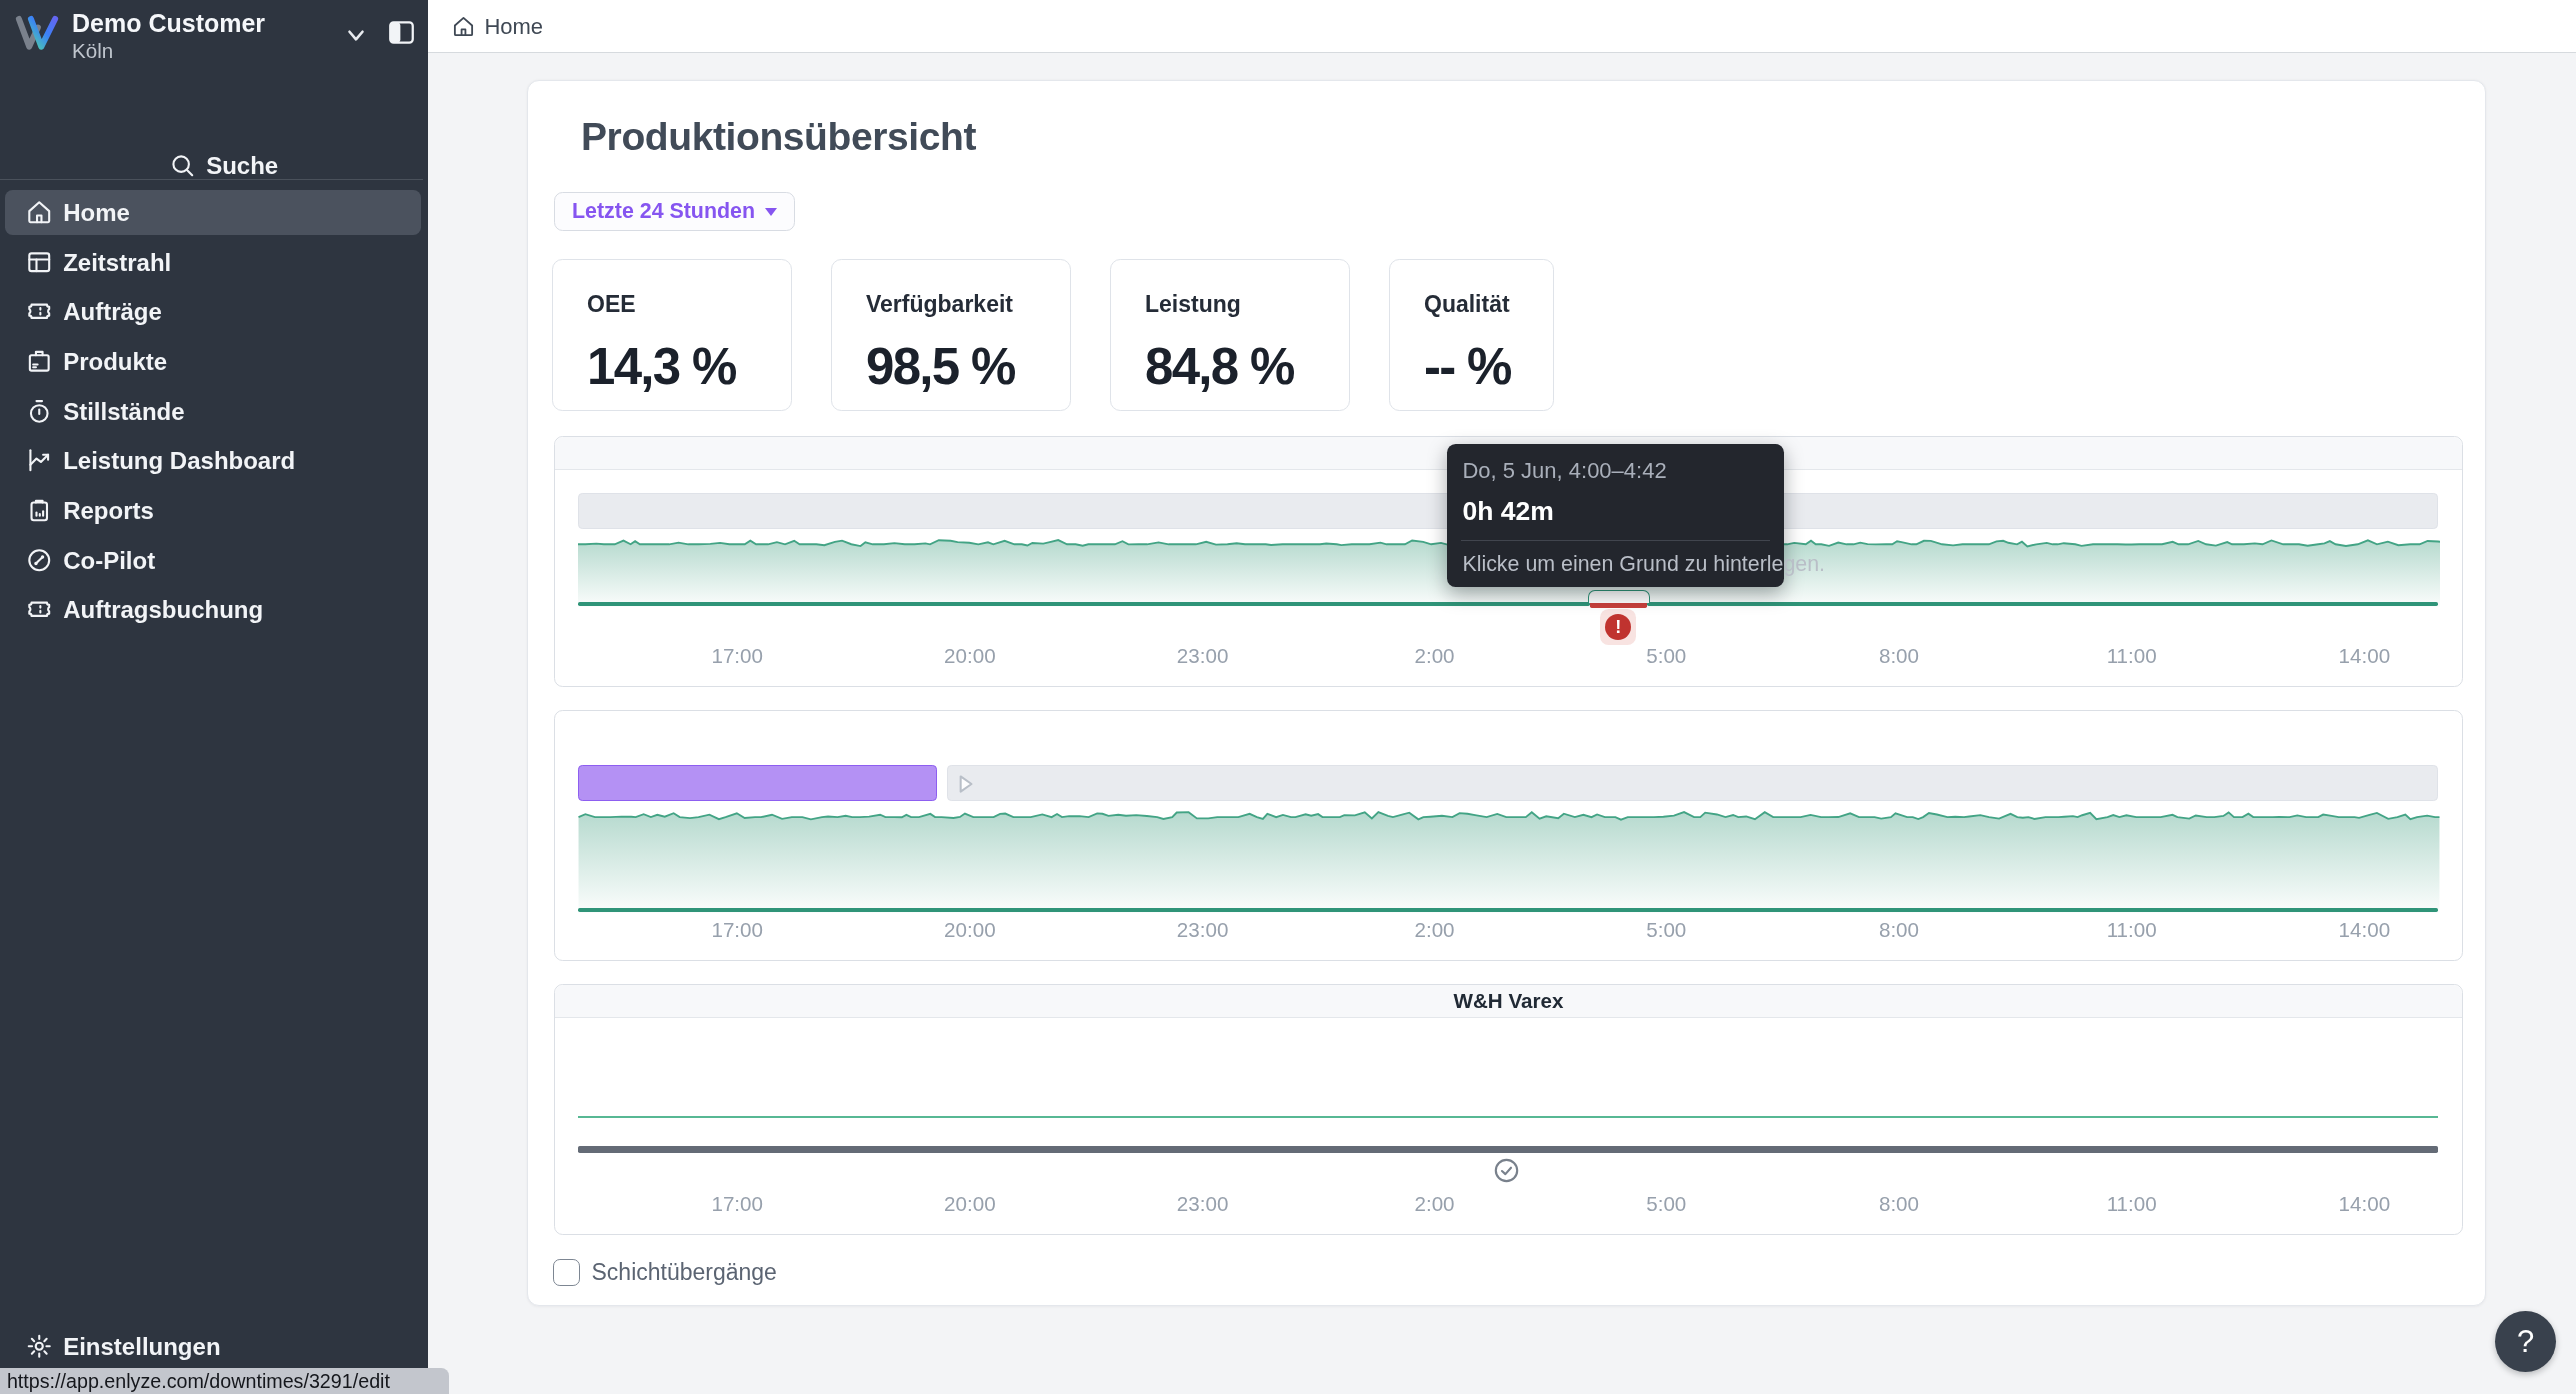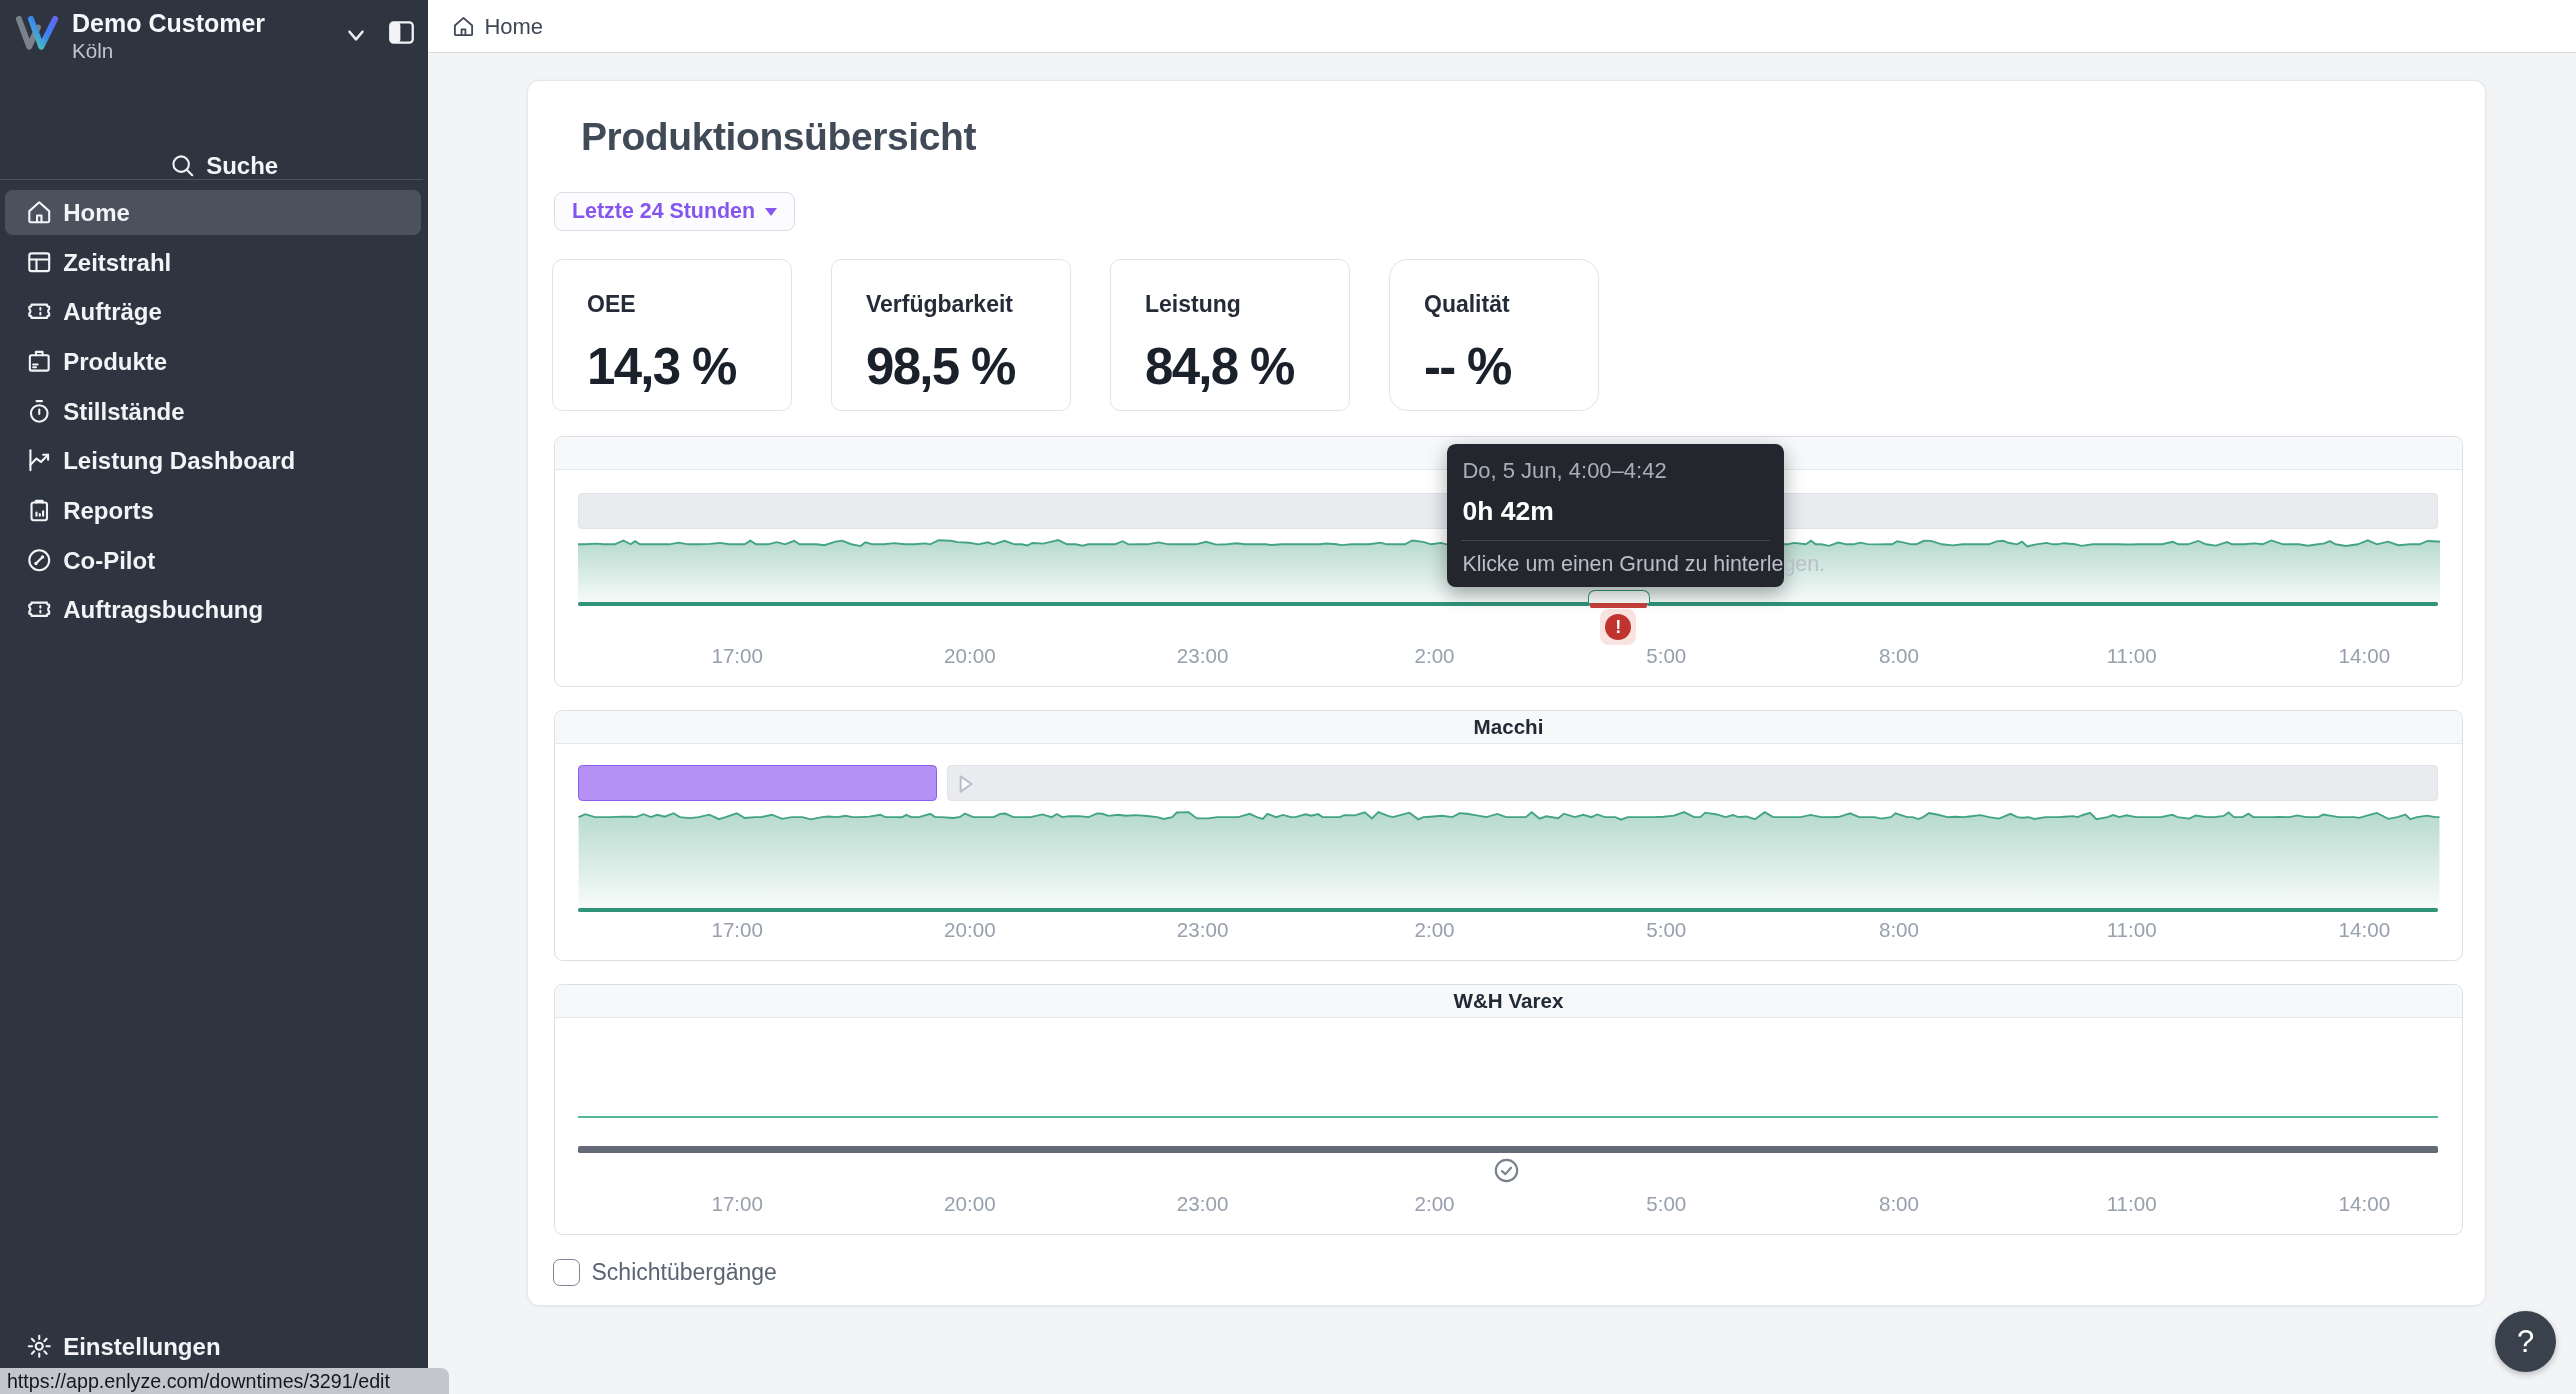--- a/index.html
+++ b/index.html
@@ -31,21 +31,21 @@
 
   
   .main-card { position:absolute; left:527px; top:80px; width:1959px; height:1226px; background:#ffffff; border:0.9px solid #e4e7ec; border-radius:12px; box-shadow:0 0.9px 2.6px rgba(20,25,35,0.05); }
   .page-title { position:absolute; left:26px; top:34px; font-size:39px; font-weight:700; color:#414b58; letter-spacing:-0.4px;margin-left:27px; }
   .range-btn { position:absolute; left:26px; top:111px; height:39px; display:flex; align-items:center; gap:10.3px; padding:0 17px; background:#fcfcfe; border:0.9px solid #d8dce3; border-radius:8.6px; cursor:pointer; }
   .range-btn .txt { font-size:21.4px; font-weight:700; color:#8655f0; }
   .range-btn .caret { width:0; height:0; border-left:6.9px solid transparent; border-right:6.9px solid transparent; border-top:8.6px solid #8655f0; }
 
   .kpi-row { position:absolute; left:24px; top:178px; display:flex; gap:39px; }
   .kpi-card { width:240px; height:152px; background:#fff; border:0.9px solid #dfe3e9; border-radius:10.3px; padding:31px 0 0 34px; }
-  .kpi-card.small { width:210px;border-radius:19px; }
+  .kpi-card.small { width:165px; }
   .kpi-label { font-size:23px; font-weight:700; color:#252c37; margin-bottom:19px; }
   .kpi-value { font-size:51px; font-weight:800; color:#1b212b; letter-spacing:-1.7px; white-space:nowrap; }
 
   .machine-card { position:absolute; left:26px; width:1909px; height:251px; background:#fff; border:0.9px solid #dbdfe5; border-radius:8.6px; overflow:visible; }
   .machine-header { position:absolute; left:0; top:0; right:0; height:33px; background:#f7f8fa; border-bottom:0.9px solid #e4e7eb; border-radius:8.6px 8.6px 0 0; display:flex; align-items:center; justify-content:center; }
   .machine-title { font-size:20.6px; font-weight:700; color:#212a35; }
   .m-body { position:absolute; left:23px; right:24px; top:33px; bottom:0; }
   .track { position:absolute; height:36px; background:#e9ebef; border:0.9px solid #dfe2e8; border-radius:4.3px; }
   .track.order { background:#b491f4; border:1.7px solid #8d5ef0; }
   .track .play { position:absolute; left:4.3px; top:4.3px; width:26px; height:26px; color:#bcc2cb; }
@@ -281,23 +281,20 @@
             <div class="tick" style="left:21.07%">20:00</div>
             <div class="tick" style="left:33.58%">23:00</div>
             <div class="tick" style="left:46.05%">2:00</div>
             <div class="tick" style="left:58.51%">5:00</div>
             <div class="tick" style="left:71.02%">8:00</div>
             <div class="tick" style="left:83.53%">11:00</div>
             <div class="tick" style="left:96.04%">14:00</div>
           </div>
         </section>
         <section class="machine-card" style="top:629px;">
-    <div class="machine-header">
-      <span class="machine-title">Macchi</span>
-          </div>
     <div class="m-body">
             <div class="track order" style="left:0%; width:19.32%; top:21.4px;"></div>
             <div class="track idle" style="left:19.83%; width:80.17%; top:21.4px;">
               <span class="play">
                 <svg viewBox="0 0 24 24" width="100%" height="100%" fill="none" stroke="currentColor" stroke-width="1.9" stroke-linecap="round" stroke-linejoin="round">
                   <polygon points="8,5 18,12 8,19" fill="#fdfdfe" stroke="#b9bfc8"></polygon>
                 </svg>
               </span>
             </div>
             <div class="spark" style="top:62px;">

